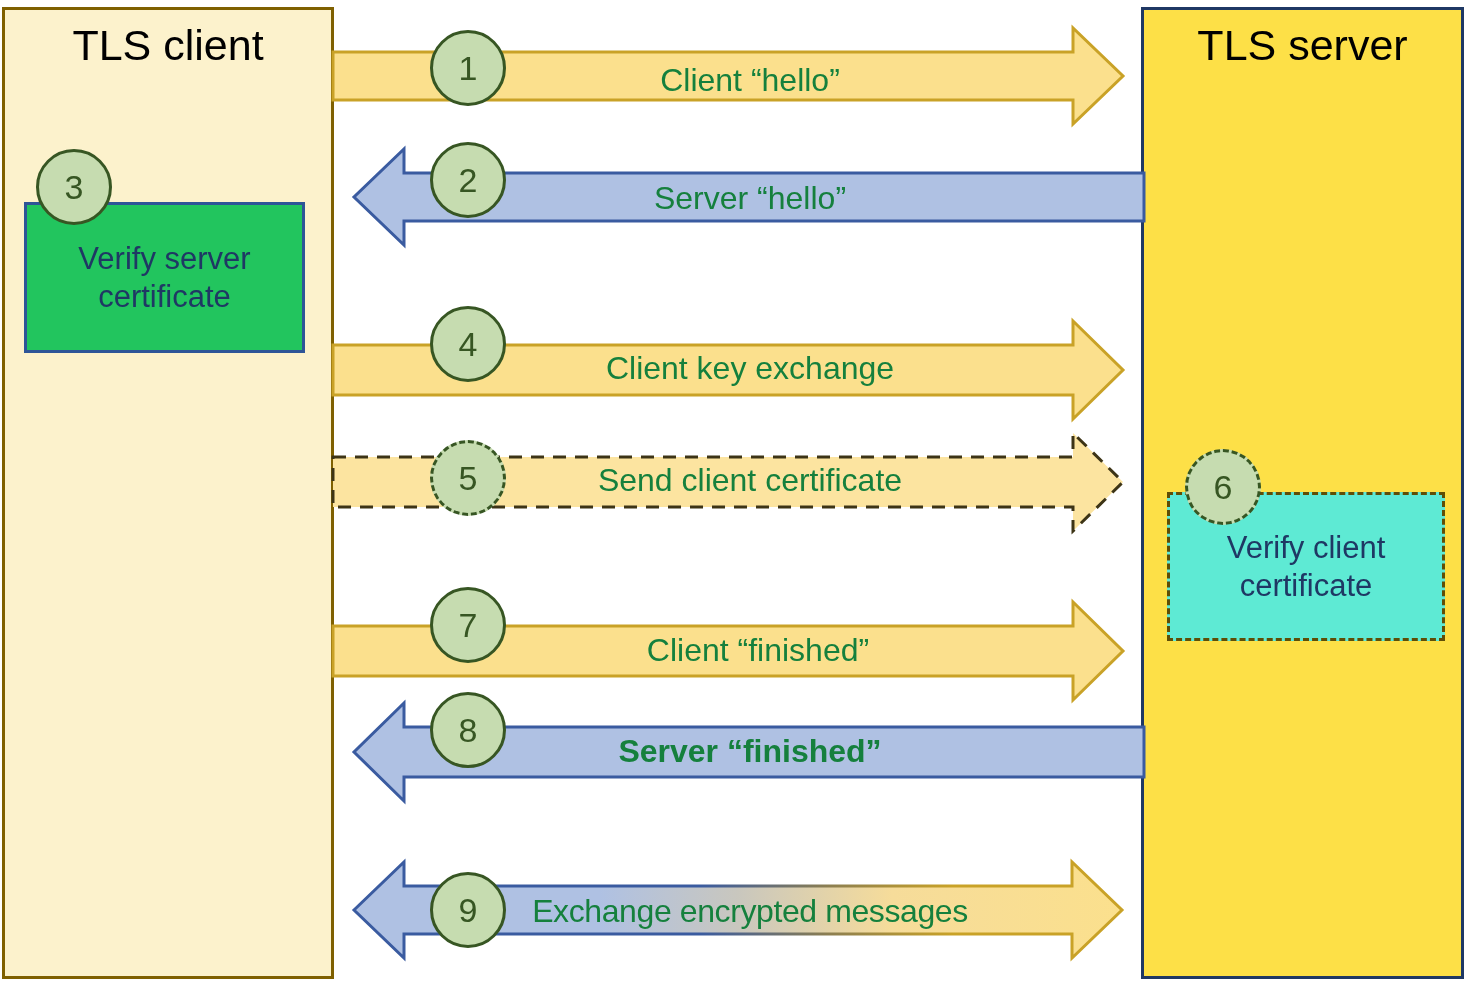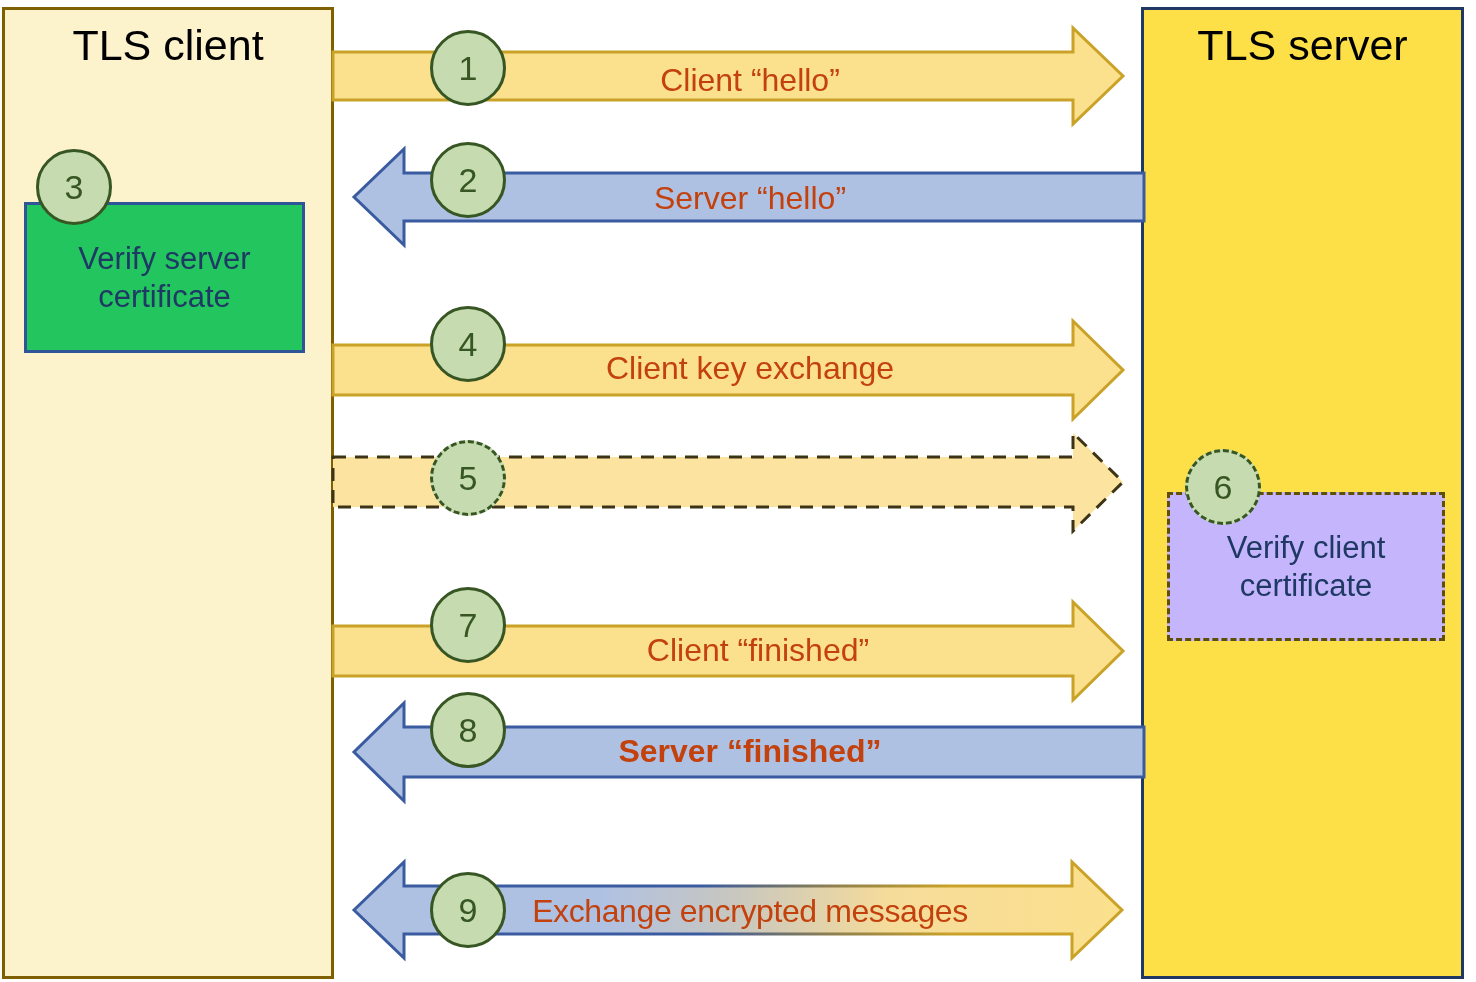--- a/index.html
+++ b/index.html
@@ -70,39 +70,39 @@
     width: 281px;
     height: 151px;
     background: #22c55e;
     border: 3px solid #2E5597;
   }
   .action-verify-client {
     left: 1167px;
     top: 492px;
     width: 278px;
     height: 149px;
-    background: #c4b5fd;
+    background: #5eead4;
     border: 3px dashed #5F4E06;
   }
 
   
   .arrow {
     position: absolute;
   }
   .arrow svg {
     display: block;
     overflow: visible;
   }
   .arrow-label {
     position: absolute;
     display: flex;
     align-items: center;
     justify-content: center;
     font-size: 32px;
-    color: #c2410c;
+    color: #15803d;
     white-space: nowrap;
     pointer-events: none;
   }
   .arrow-label.condensed {
     font-stretch: condensed;
     letter-spacing: -0.4px;
   }
 
   
   .step-badge {
@@ -174,20 +174,23 @@
     </svg>
   </div>
   <div class="arrow-label" style="left:420px; top:350px; width:660px; height:36px;">
     <span>Client key exchange</span>
   </div>
 
   <div class="arrow" style="left:333px; top:429px; width:792px; height:106px;">
     <svg width="792" height="106" viewBox="0 0 792 106">
       <path d="M0,28 L740,28 L740,4 L790,53 L740,102 L740,78 L0,78 Z" fill="#FCE4A0" stroke="#3D3416" stroke-width="3" stroke-dasharray="13 9" stroke-linejoin="miter"></path>
     </svg>
+  </div>
+  <div class="arrow-label" style="left:420px; top:462px; width:660px; height:36px;">
+    <span>Send client certificate</span>
   </div>
 
   <div class="arrow" style="left:333px; top:598px; width:792px; height:106px;">
     <svg width="792" height="106" viewBox="0 0 792 106">
       <path d="M0,28 L740,28 L740,4 L790,53 L740,102 L740,78 L0,78 Z" fill="#FBE08D" stroke="#C9A227" stroke-width="3" stroke-linejoin="miter"></path>
     </svg>
   </div>
   <div class="arrow-label" style="left:428px; top:632px; width:660px; height:36px;">
     <span>Client “finished”</span>
   </div>

